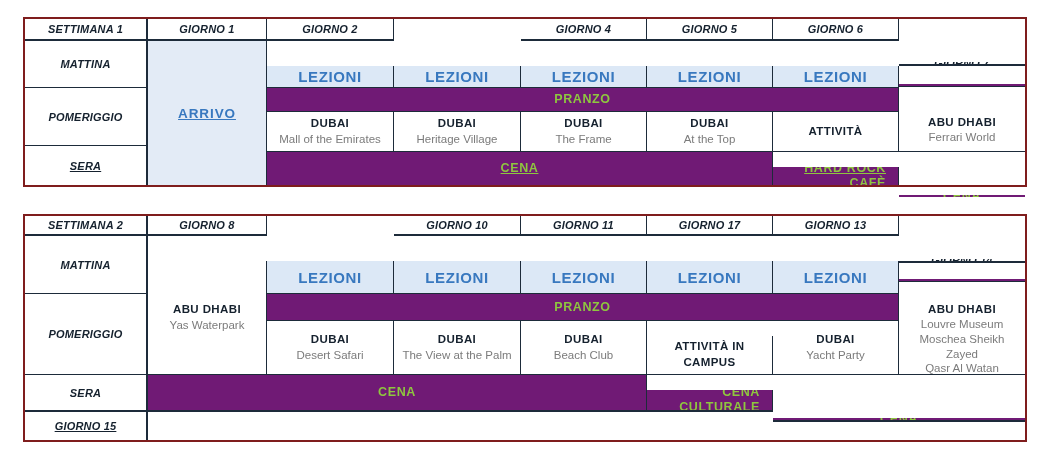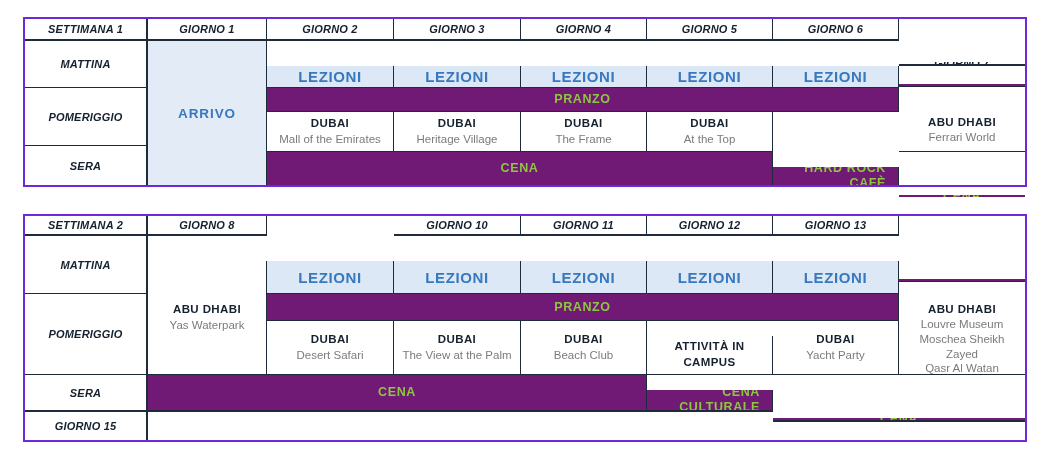--- a/index.html
+++ b/index.html
@@ -5,21 +5,21 @@
   html,body { margin:0; padding:0; background:#ffffff; }
   body {
     width:1053px; height:472px; overflow:hidden;
     font-family:"Liberation Sans","DejaVu Sans",sans-serif;
     -webkit-font-smoothing:antialiased;
   }
   .page { padding:17px 0 0 23px; }
 
   .tbl {
     display:grid;
-    border:2px solid #6d28d9;
+    border:2px solid #7f1d1d;
     width:max-content;
     background:#fff;
   }
   .t1 {
     grid-template-columns:123px 119px 127px 127px 126px 126px 126px 126px;
     grid-template-rows:22px 25px 22px 24px 34px 6px 33px;
     margin-bottom:27px;
   }
   .t2 {
     grid-template-columns:123px 119px 127px 127px 126px 126px 126px 126px;
@@ -31,21 +31,21 @@
     border-right:1px solid #1d2b3a;
     border-bottom:1px solid #1d2b3a;
     display:flex; flex-direction:column;
     align-items:center; justify-content:center;
     text-align:center; background:#ffffff;
     overflow:hidden; padding:1px 3px;
   }
   .br2 { border-right-width:2px; }
   .bb2 { border-bottom-width:2px; }
   .br0 { border-right:none;margin-top:43px; }
-  .bb0 { border-bottom:none; }
+  .bb0 { border-bottom:none;text-decoration:underline; }
   .tight { padding:1px 12px;margin-top:15px; }
 
   .hdr, .lbl {
     font-style:italic; font-weight:bold;
     font-size:11px; color:#15212e; letter-spacing:.2px;
   }
   .green {
     background:#701a75; color:#8ec63f;
     font-weight:bold; font-size:12.5px;
     letter-spacing:.6px; line-height:1.2;text-align:right;
@@ -64,21 +64,20 @@
 </head>
 <body>
 
 <div class="page">
 
   <div class="tbl t1">
 
     <div class="c hdr bb2 br2" style="grid-area:1/1/2/2">SETTIMANA 1</div>
     <div class="c hdr bb2" style="grid-area:1/2/2/3">GIORNO 1</div>
     <div class="c hdr bb2" style="grid-area:1/3/2/4">GIORNO 2</div>
-    <div class="c hdr bb2" style="grid-area:1/4/2/5">GIORNO 3</div>
     <div class="c hdr bb2" style="grid-area:1/5/2/6">GIORNO 4</div>
     <div class="c hdr bb2" style="grid-area:1/6/2/7">GIORNO 5</div>
     <div class="c hdr bb2" style="grid-area:1/7/2/8">GIORNO 6</div>
     <div class="c hdr bb2 br0" style="grid-area:1/8/2/9">GIORNO 7</div>
 
     <div class="c lbl br2" style="grid-area:2/1/4/2">MATTINA</div>
     <div class="c lbl br2" style="grid-area:4/1/6/2">POMERIGGIO</div>
     <div class="c lbl br2 bb0" style="grid-area:6/1/8/2">SERA</div>
 
     <div class="c bluebig bb0" style="grid-area:2/2/8/3">ARRIVO</div>
@@ -107,34 +106,38 @@
       <div class="sub">Heritage Village</div>
     </div>
     <div class="c" style="grid-area:5/5/7/6">
       <div class="ttl">DUBAI</div>
       <div class="sub">The Frame</div>
     </div>
     <div class="c" style="grid-area:5/6/7/7">
       <div class="ttl">DUBAI</div>
       <div class="sub">At the Top</div>
     </div>
+    <div class="c" style="grid-area:5/7/7/8">
+      <div class="ttl">ATTIVITÀ</div>
+    </div>
 
     <div class="c green bb0" style="grid-area:7/3/8/7">CENA</div>
     <div class="c green bb0 tight" style="grid-area:7/7/8/8">HARD ROCK CAFÈ</div>
     <div class="c green bb0 br0" style="grid-area:7/8/8/9">CENA</div>
   </div>
 
   <div class="tbl t2">
 
     <div class="c hdr bb2 br2" style="grid-area:1/1/2/2">SETTIMANA 2</div>
     <div class="c hdr bb2" style="grid-area:1/2/2/3">GIORNO 8</div>
     <div class="c hdr bb2" style="grid-area:1/4/2/5">GIORNO 10</div>
     <div class="c hdr bb2" style="grid-area:1/5/2/6">GIORNO 11</div>
-    <div class="c hdr bb2" style="grid-area:1/6/2/7">GIORNO 12</div>
+    <div class="c hdr bb2" style="grid-area:1/6/2/7">GIORNO 17</div>
     <div class="c hdr bb2" style="grid-area:1/7/2/8">GIORNO 13</div>
+    <div class="c hdr bb2 br0" style="grid-area:1/8/2/9">GIORNO 14</div>
 
     <div class="c lbl br2" style="grid-area:2/1/4/2">MATTINA</div>
     <div class="c lbl br2" style="grid-area:4/1/6/2">POMERIGGIO</div>
     <div class="c lbl br2 bb2" style="grid-area:6/1/7/2">SERA</div>
     <div class="c lbl br2 bb0" style="grid-area:7/1/8/2">GIORNO 15</div>
 
     <div class="c green br0" style="grid-area:2/2/3/9">COLAZIONE</div>
 
     <div class="c" style="grid-area:3/2/6/3">
       <div class="ttl">ABU DHABI</div>

